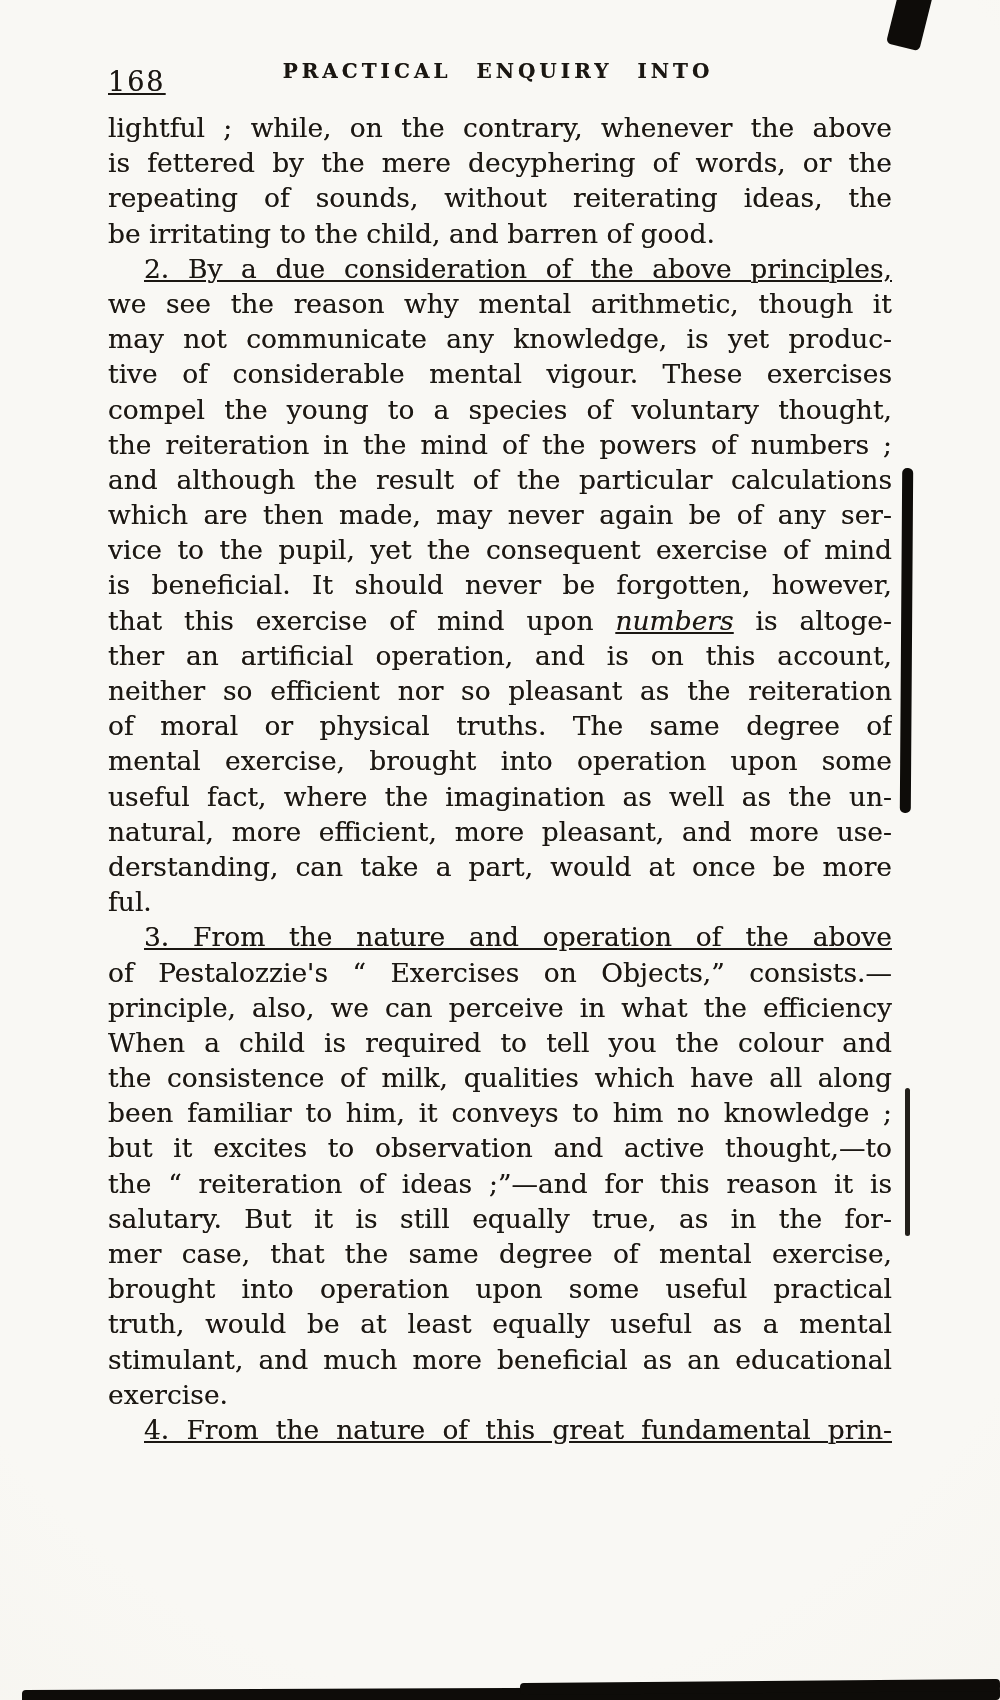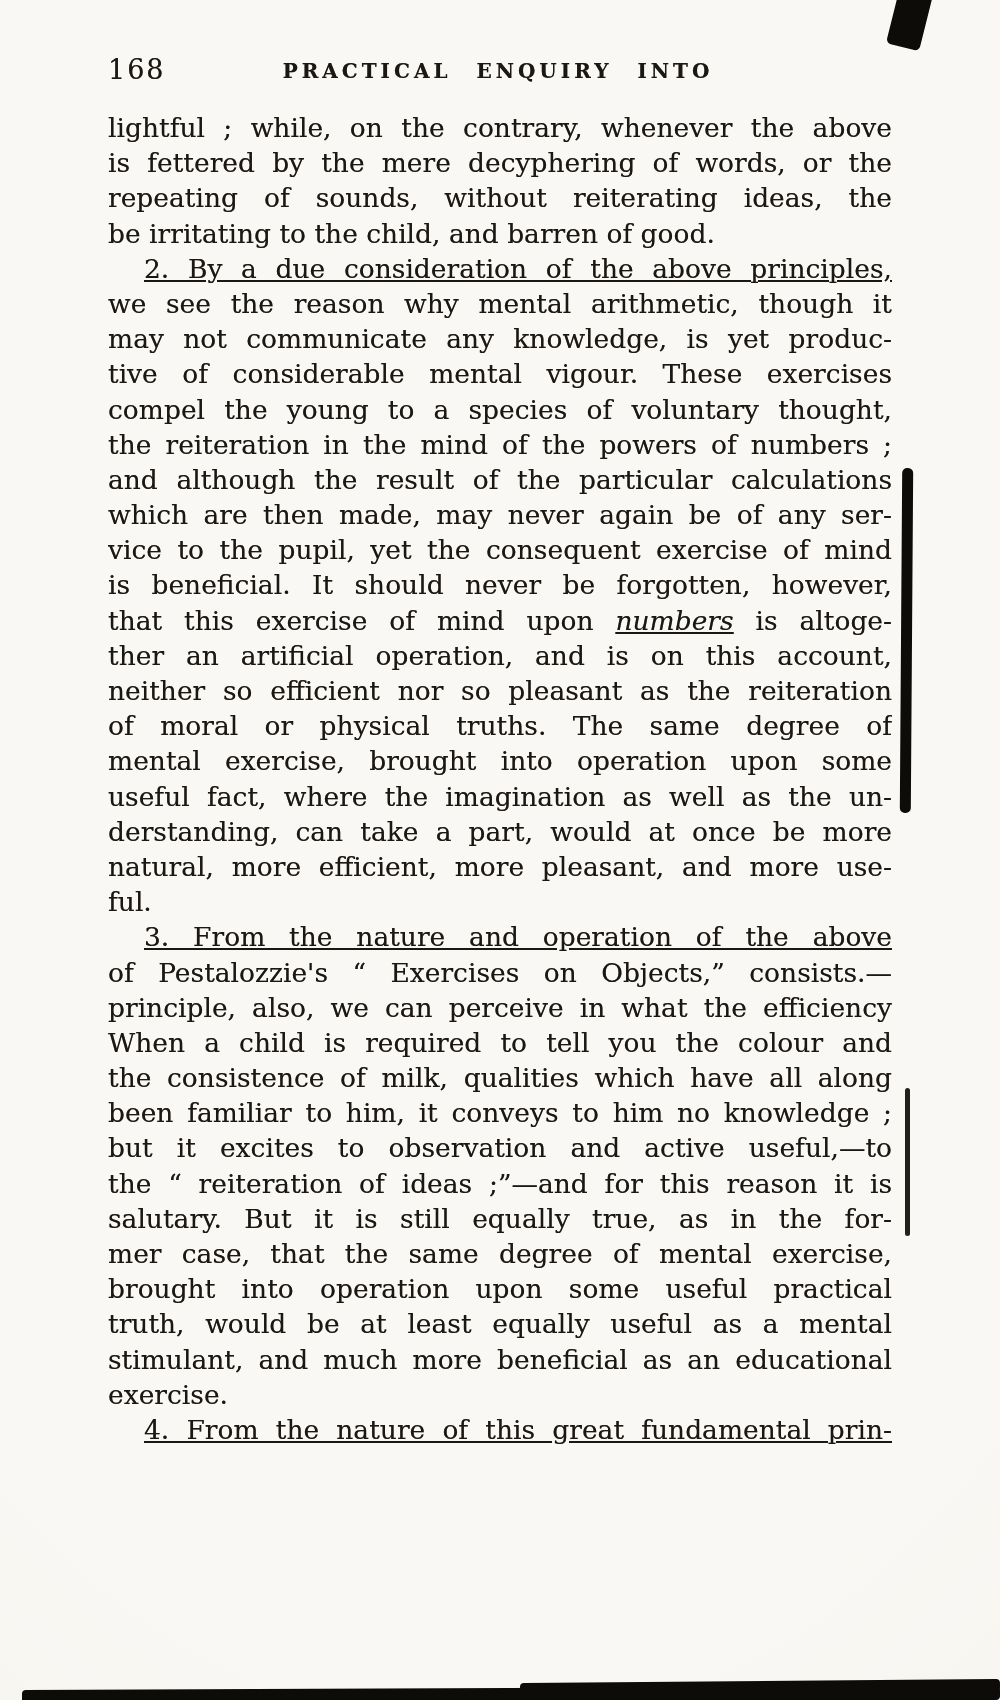--- a/index.html
+++ b/index.html
@@ -23,24 +23,25 @@
   .header {
     position: absolute;
     top: 54px;
     left: 108px;
     right: 112px;
     height: 36px;
   }
   .pagenum {
     position: absolute;
     left: 0;
-    top: 0;
+    top: 12px;
     font-size: 27px;
     letter-spacing: 2px;
     text-shadow: 0 0 0.5px rgba(20,15,8,0.6);
+    text-decoration: underline;
   }
   .running {
     position: absolute;
     left: 0;
     right: 0;
     top: 5px;
     text-align: center;
     font-size: 20px;
     font-weight: 700;
     letter-spacing: 4px;
@@ -134,32 +135,32 @@
         <div class="line just">and although the result of the particular calculations</div>
         <div class="line just">which are then made, may never again be of any ser-</div>
         <div class="line just">vice to the pupil, yet the consequent exercise of mind</div>
         <div class="line just">is beneficial.  It should never be forgotten, however,</div>
         <div class="line just">that this exercise of mind upon <i>numbers</i> is altoge-</div>
         <div class="line just">ther an artificial operation, and is on this account,</div>
         <div class="line just">neither so efficient nor so pleasant as the reiteration</div>
         <div class="line just">of moral or physical truths.  The same degree of</div>
         <div class="line just">mental exercise, brought into operation upon some</div>
         <div class="line just">useful fact, where the imagination as well as the un-</div>
+        <div class="line just">natural, more efficient, more pleasant, and more use-</div>
         <div class="line just">derstanding, can take a part, would at once be more</div>
-        <div class="line just">natural, more efficient, more pleasant, and more use-</div>
         <div class="line">ful.</div>
       </div>
       <div class="paragraph">
         <div class="line just indent">3. From the nature and operation of the above</div>
         <div class="line just">of Pestalozzie's “ Exercises on Objects,” consists.—</div>
         <div class="line just">principle, also, we can perceive in what the efficiency</div>
         <div class="line just">When a child is required to tell you the colour and</div>
         <div class="line just">the consistence of milk, qualities which have all along</div>
         <div class="line just">been familiar to him, it conveys to him no knowledge ;</div>
-        <div class="line just">but it excites to observation and active useful,—to</div>
+        <div class="line just">but it excites to observation and active thought,—to</div>
         <div class="line just">the “ reiteration of ideas ;”—and for this reason it is</div>
         <div class="line just">salutary.  But it is still equally true, as in the for-</div>
         <div class="line just">mer case, that the same degree of mental exercise,</div>
         <div class="line just">brought into operation upon some useful practical</div>
         <div class="line just">truth, would be at least equally useful as a mental</div>
         <div class="line just">stimulant, and much more beneficial as an educational</div>
         <div class="line">exercise.</div>
       </div>
       <div class="paragraph">
         <div class="line just indent">4. From the nature of this great fundamental prin-</div>

